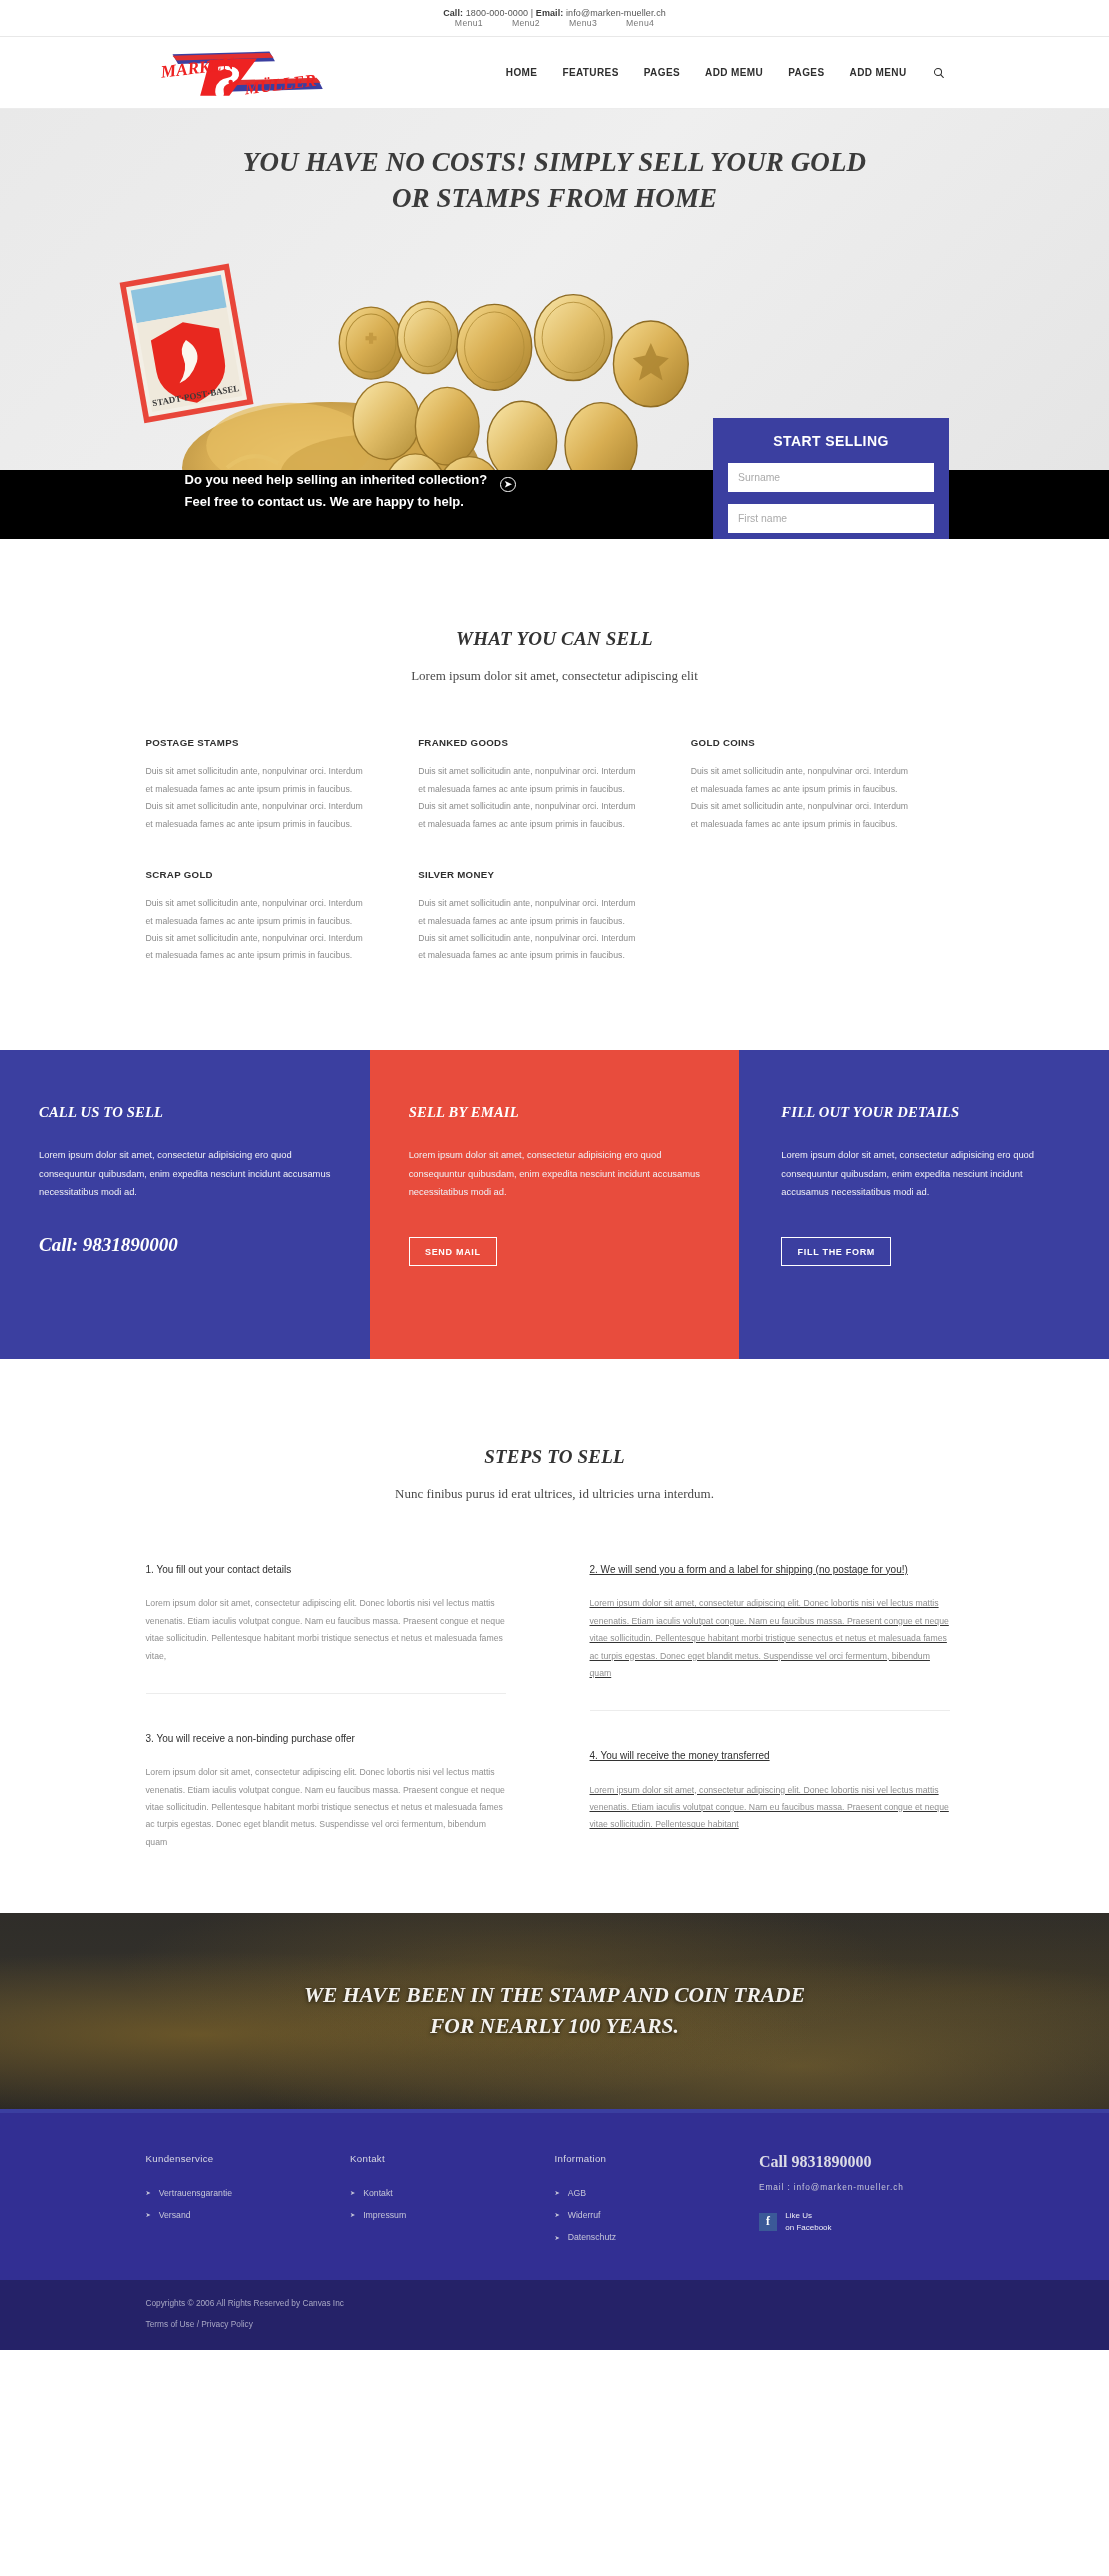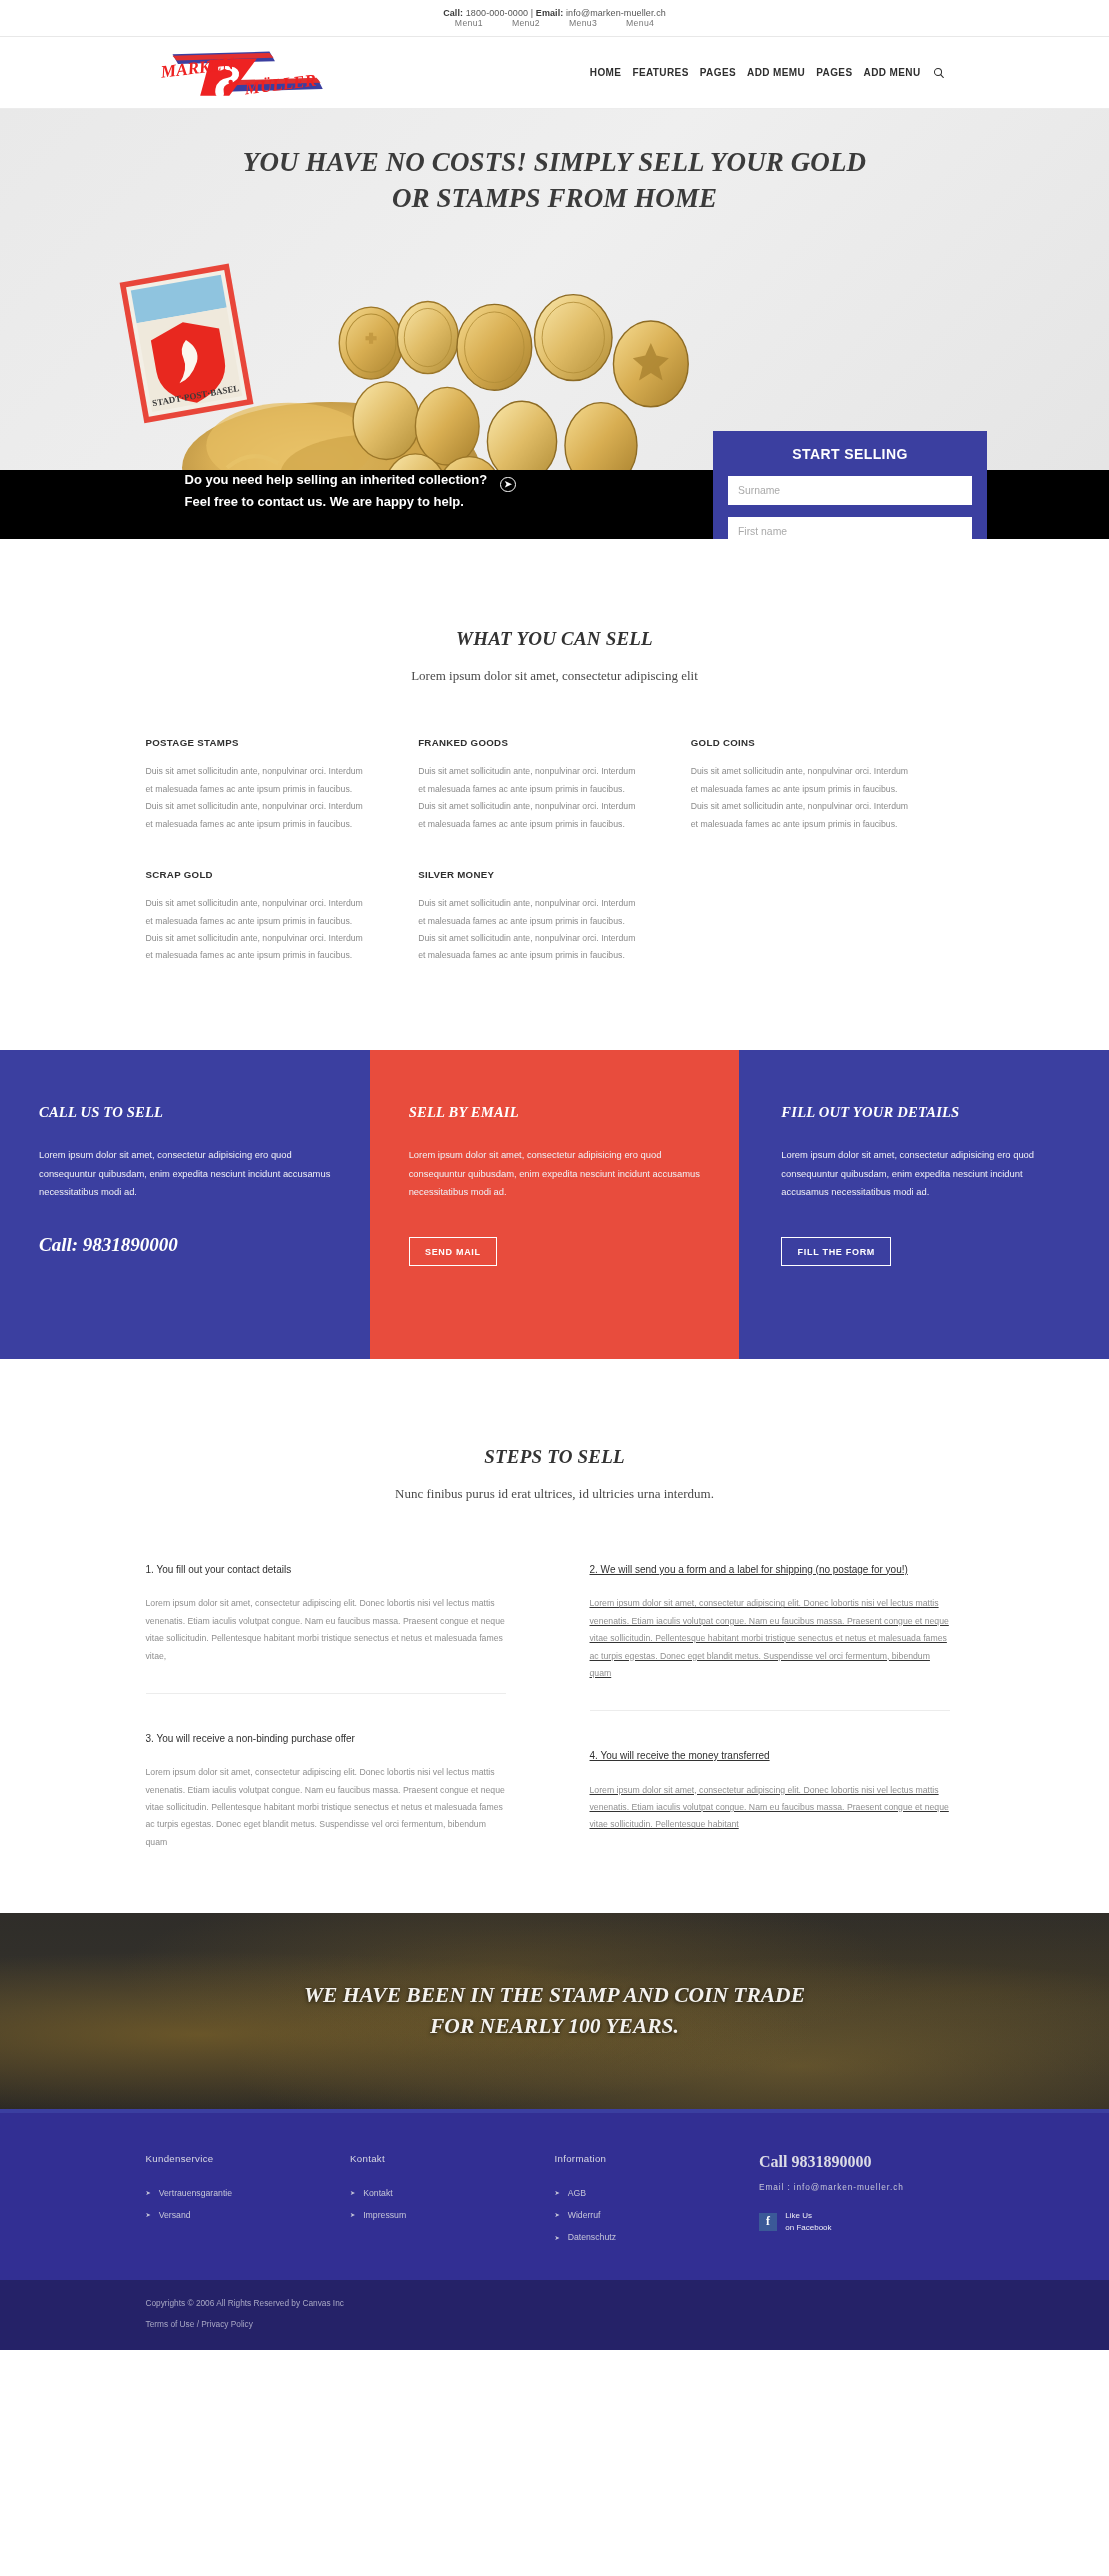--- a/index.html
+++ b/index.html
@@ -22,21 +22,21 @@
   .topbar-contact { font-size: 9px; color: #555; letter-spacing: 0.1px; }
   .topbar-contact b { font-weight: bold; color: #3a3a3a; }
   .topbar-menu { display: flex; gap: 29px; }
   .topbar-menu a { font-size: 8.7px; color: #777; text-decoration: none; letter-spacing: 0.3px; }
 
   
   .header { height: 72px; display: flex; align-items: center; border-bottom: 0.7px solid #ececec; }
   .header .wrap { display: flex; align-items: center; justify-content: space-between; }
   .logo { width: 179px; height: 54px; position: relative; overflow: hidden; }
   .logo svg { display: block; }
-  .mainnav { display: flex; align-items: center; gap: 11px; padding-right: 16.6px; }
+  .mainnav { display: flex; align-items: center; gap: 25px; padding-right: 16.6px; }
   .mainnav a {
     font-family: "Liberation Sans", sans-serif;
     font-size: 10px; font-weight: bold; letter-spacing: 0.4px;
     color: #2e2e2e; text-decoration: none; text-transform: uppercase;
   }
   .search-btn {
     width: 15.3px; height: 15.3px; display: inline-flex; align-items: center; justify-content: center;
     color: #2e2e2e; background: none; border: 0; cursor: pointer;
   }
 
@@ -49,22 +49,22 @@
     font-family: "Liberation Serif", serif;
     font-style: italic; font-weight: bold;
     font-size: 27px; line-height: 1.32; text-align: center;
     color: #3b3b3b; letter-spacing: 0.1px;
     max-width: 693px; margin: 0 auto;
   }
   .hero-art { position: absolute; left: 116px; top: 151px; width: 596px; height: 277px; }
 
   
   .sell-card {
-    position: absolute; left: 713px; top: 309px; width: 274px;
-    background: #3b3fa0; padding: 15.3px 15.3px 18px; z-index: 6; margin-top: 13px;
+    position: absolute; left: 713px; top: 309px; width: 236px;
+    background: #3b3fa0; padding: 15.3px 15.3px 18px; z-index: 6;
   }
   .sell-card h3 {
     color: #fff; text-align: center; font-size: 14px; font-weight: bold;
     letter-spacing: 0.4px; margin-bottom: 14px; font-family:"Liberation Sans",sans-serif;
   }
   .sell-card input {
     display: block; width: 100%; height: 29px; border: 0; outline: 0;
     margin-bottom: 11.8px; padding: 0 9.7px; font-size: 10.4px;
     color: #3b3b3b; background: #fff; font-family:"Liberation Sans",sans-serif;
   }

